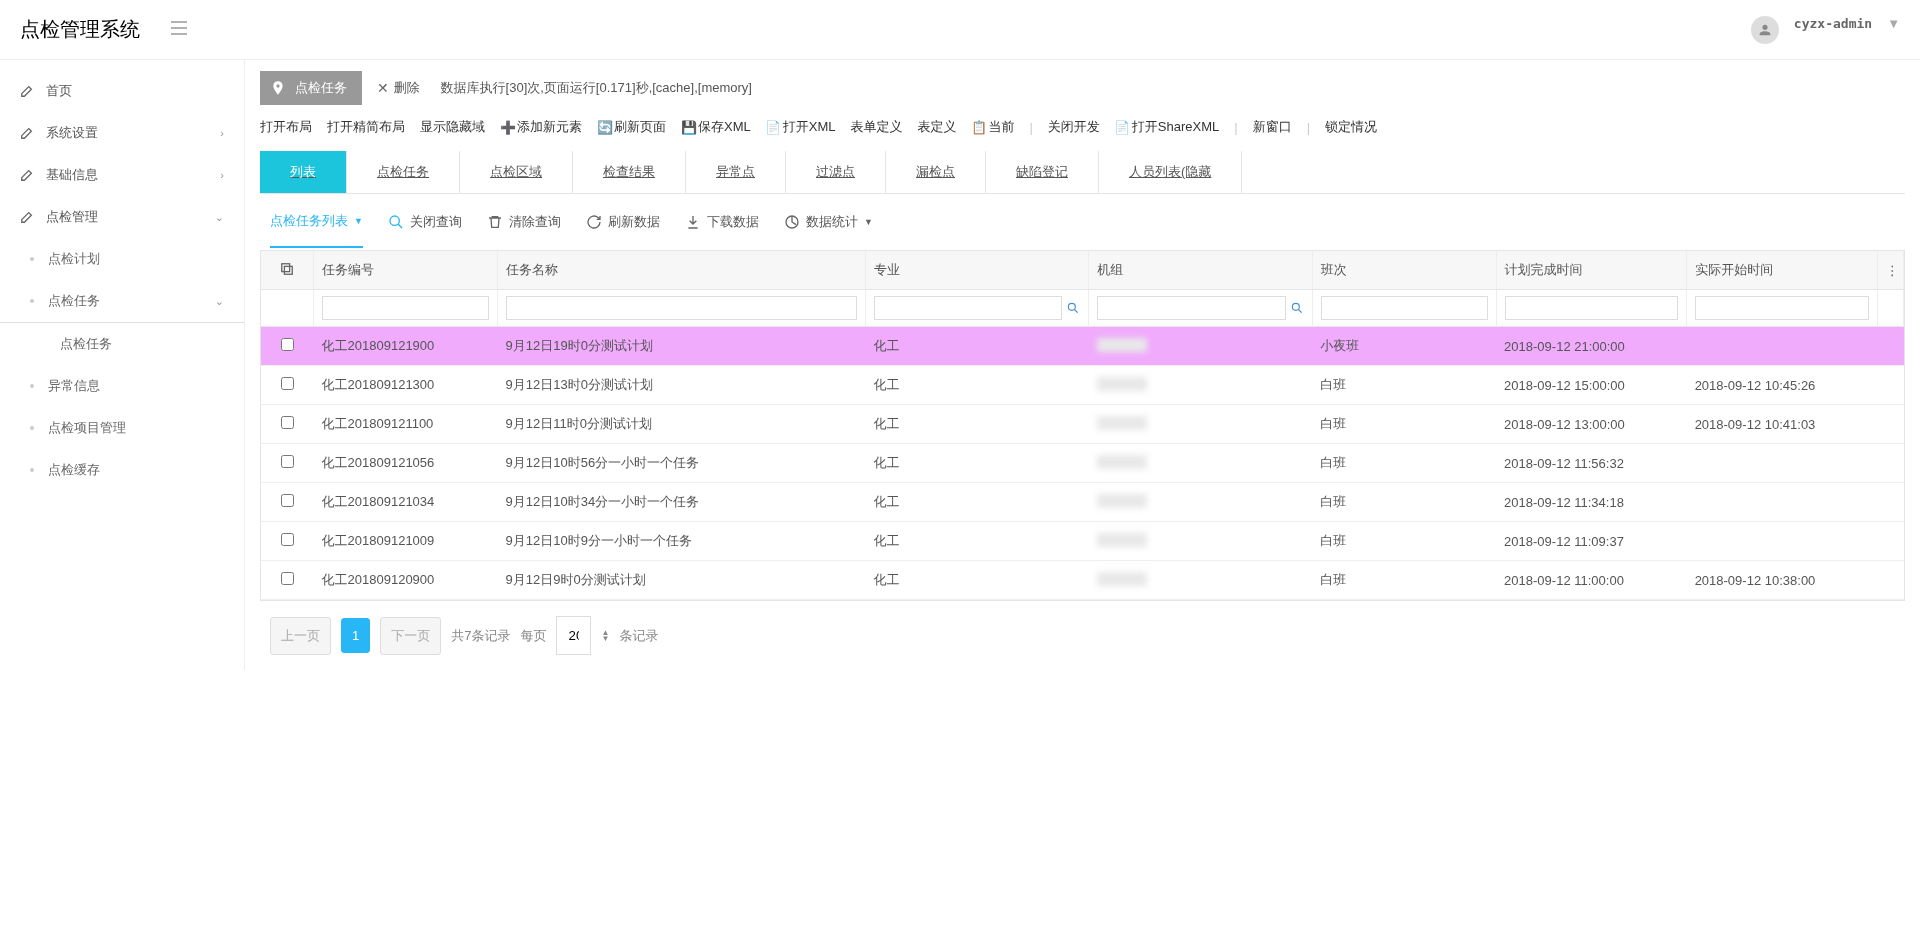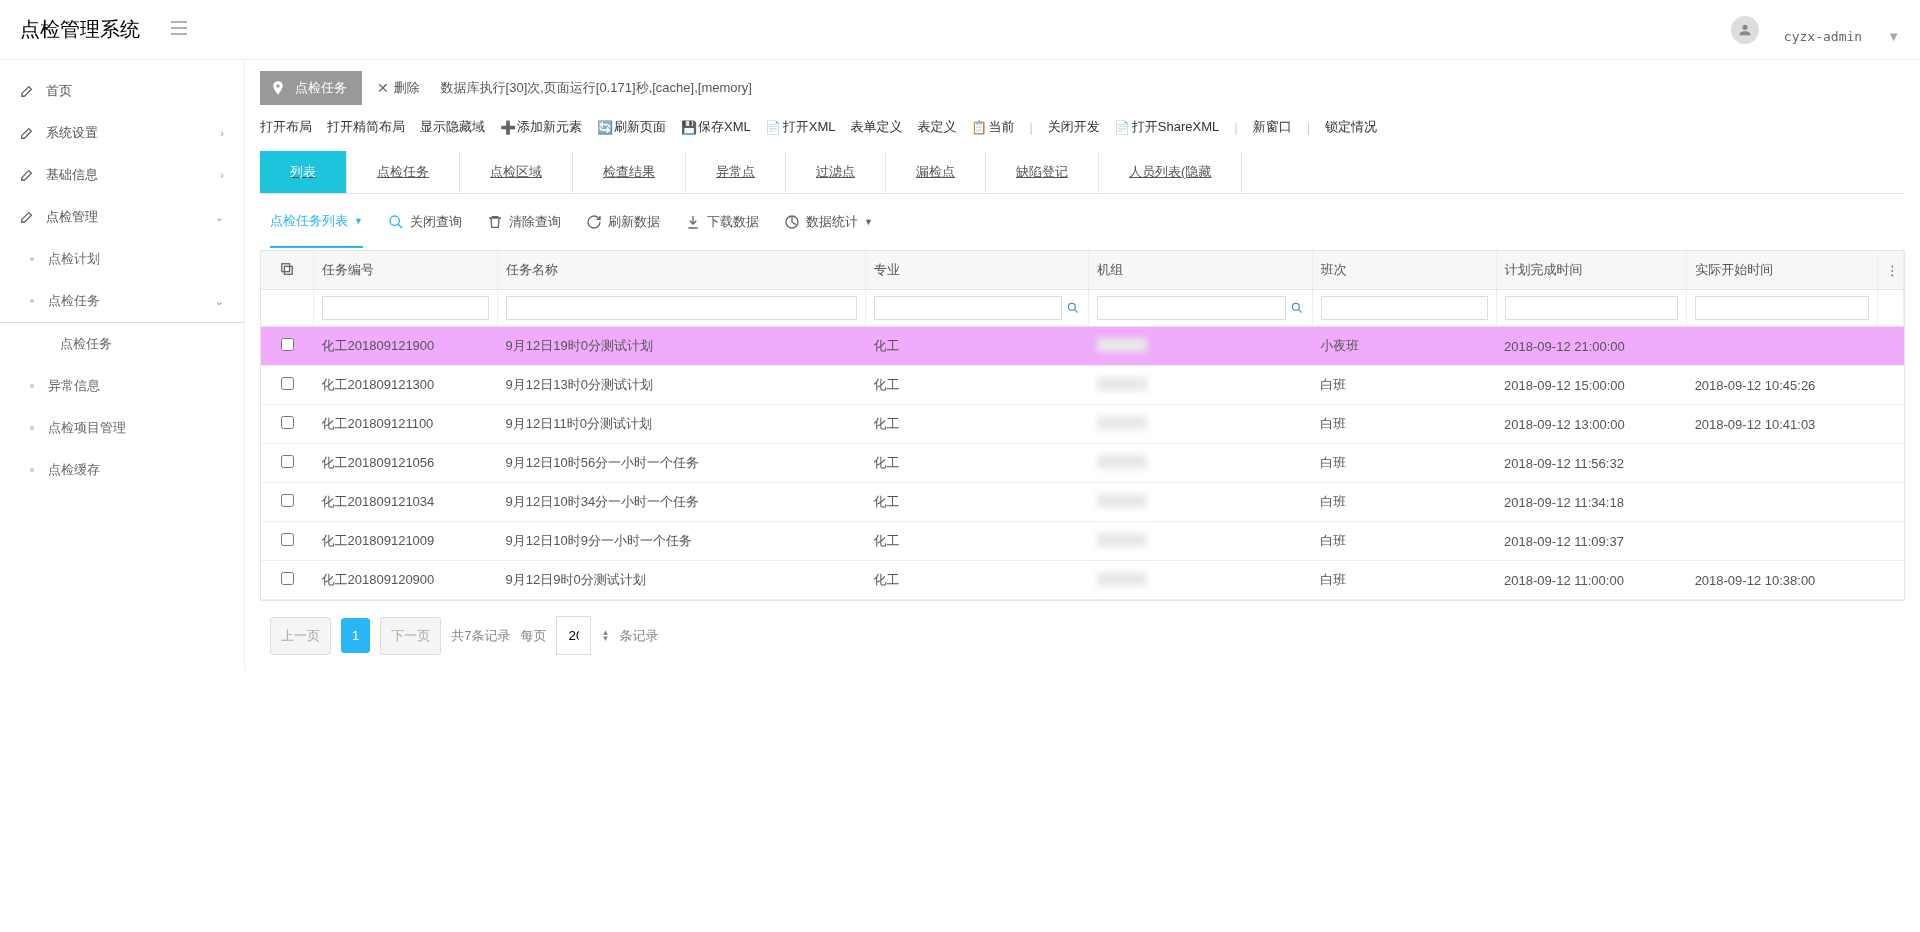--- a/index.html
+++ b/index.html
@@ -2,21 +2,21 @@
 <html><head>
   <meta charset="utf-8">
   <style>
     * { margin: 0; padding: 0; box-sizing: border-box; }
     body { font-family: "Microsoft YaHei", sans-serif; font-size: 13px; color: #555; background: #fff; }
     
     .header { height: 60px; display: flex; align-items: center; padding: 0 20px; border-bottom: 1px solid #eee; }
     .logo { color: #000000; font-size: 20px; font-weight: normal; }
     .menu-toggle { margin-left: 30px; cursor: pointer; }
     .menu-toggle svg { width: 18px; height: 18px; }
-    .header-right { margin-left: auto; display: flex; align-items: flex-end; gap: 25px; }
+    .header-right { margin-left: auto; display: flex; align-items: flex-start; gap: 15px; font-weight: bold; }
     .user-avatar { width: 28px; height: 28px; background: #ddd; border-radius: 50%; display: flex; align-items: center; justify-content: center; }
     .user-avatar svg { width: 16px; height: 16px; fill: #888; }
     .username { font-family: monospace; color: #666; }
     .dropdown-arrow { color: #aaa; }
     
     .container { display: flex; }
     .sidebar { width: 245px; border-right: 1px solid #eee; padding-top: 10px; }
     .nav-item { padding: 12px 20px; display: flex; align-items: center; cursor: pointer; color: #555; }
     .nav-icon { margin-right: 12px; width: 14px; display: inline-flex; }
     .nav-icon svg { width: 14px; height: 14px; }

